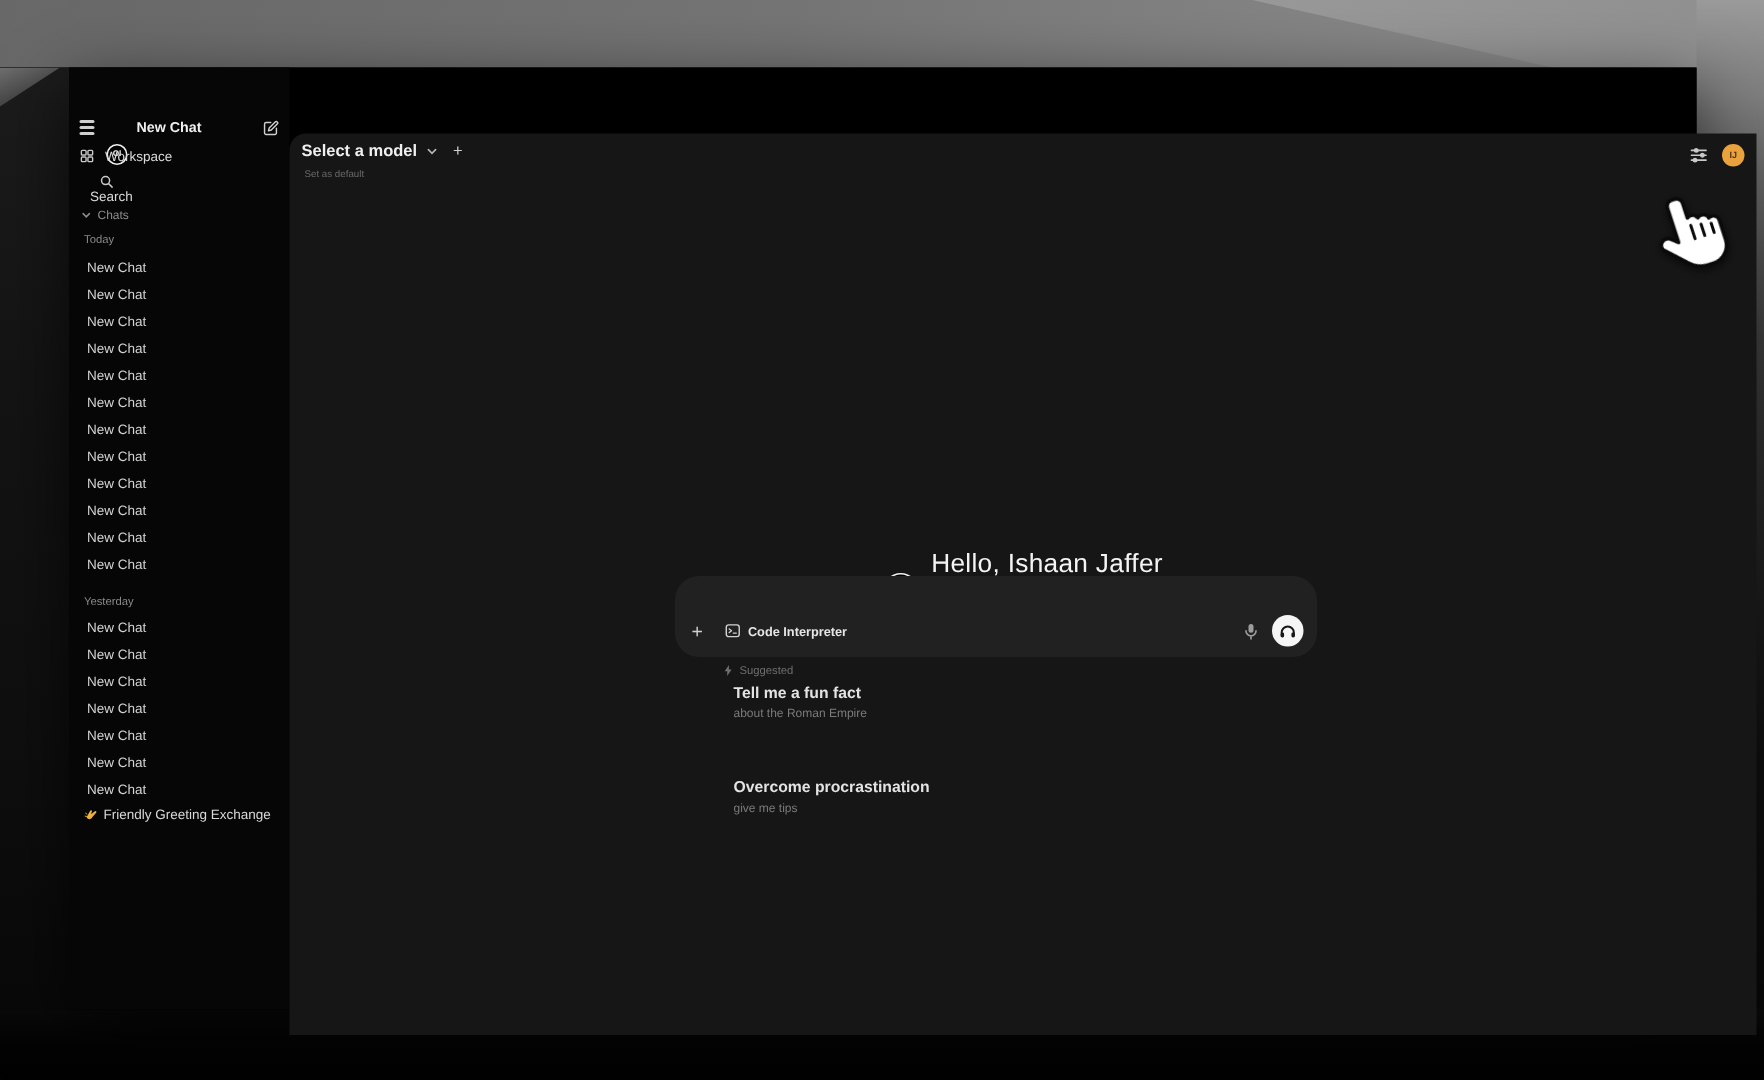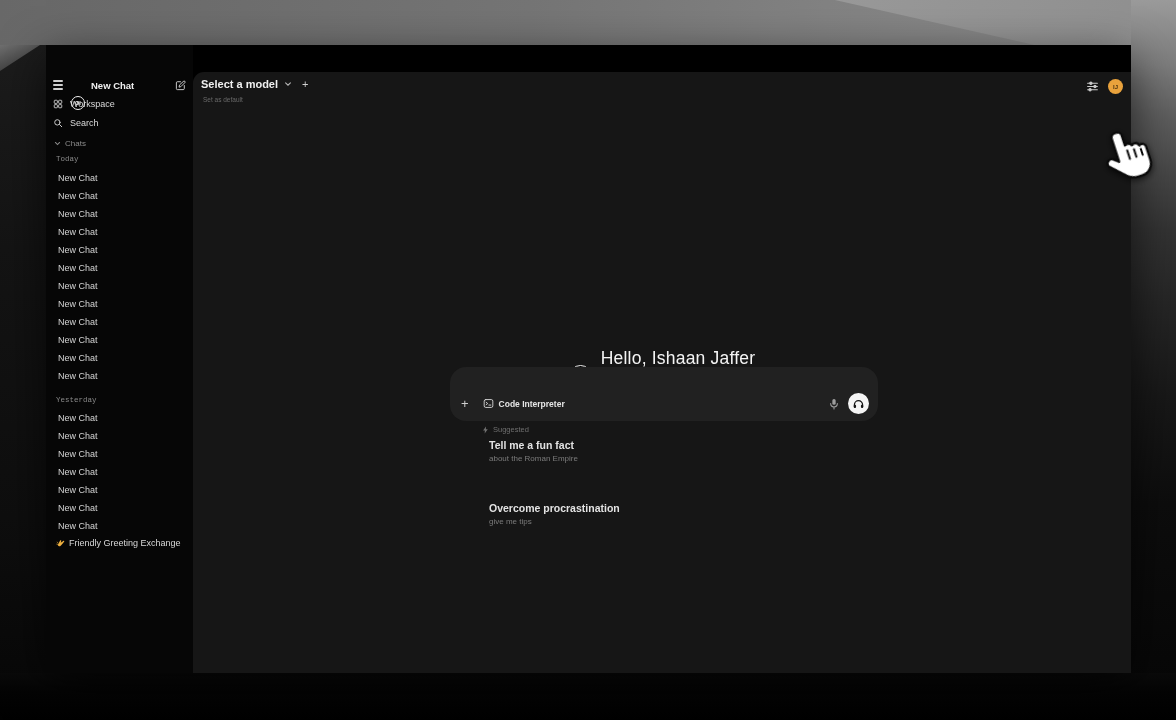--- a/index.html
+++ b/index.html
@@ -32,29 +32,29 @@
   .srow{position:absolute;display:flex;align-items:center;color:#dedede;}
   .icon{display:inline-flex;align-items:center;justify-content:center;}
   .hamburger{display:flex;flex-direction:column;gap:2.4px;}
   .hamburger span{display:block;width:10px;height:1.5px;background:#cfcfcf;border-radius:1px;}
   .logo-circle{border-radius:50%;background:#000;border:1.4px solid #f2f2f2;
     color:#f2f2f2;font-weight:bold;display:flex;align-items:center;justify-content:center;margin-top:36px;}
   .logo-sm{width:12px;height:12px;font-size:5.5px;}
   .brand{font-size:9.5px;font-weight:bold;color:#efefef;}
   .nav-label{font-size:9px;font-weight:500;color:#dadada;}
   .muted{color:#8d8d8d;}
-  .group-label{position:absolute;font-size:7.5px;color:#8a8a8a;font-family:Liberation Mono, monospace;}
+  .group-label{position:absolute;font-size:7.5px;color:#8a8a8a;}
   .chat-item{position:absolute;left:12px;font-size:9px;color:#d4d4d4;width:125px;
     height:18px;display:flex;align-items:center;white-space:nowrap;overflow:hidden;}
   .named-chat{position:absolute;left:10px;display:flex;align-items:center;gap:4px;
     font-size:9px;color:#d8d8d8;white-space:nowrap;}
 
   
-  .main{position:absolute;left:147px;top:27px;width:938px;height:601px;
-    background:#161616;border-top-left-radius:11px;}
+  .main{position:absolute;left:147px;top:44px;width:938px;height:601px;
+    background:#161616;border-top-left-radius:11px;padding-left:40px;}
   .model-row{position:absolute;left:8px;top:6px;display:flex;align-items:center;gap:6px;}
   .model-label{font-size:11px;font-weight:bold;color:#f0f0f0;}
   .set-default{position:absolute;left:10px;top:24px;font-size:6.5px;color:#696969;}
   .header-right{position:absolute;top:7px;right:8px;display:flex;align-items:center;gap:9px;}
   .avatar{width:15px;height:15px;border-radius:50%;background:#e9a23c;color:#4d3410;
     font-size:6px;font-weight:bold;display:flex;align-items:center;justify-content:center;}
 
   .greeting{position:absolute;left:0;top:257px;width:100%;display:flex;
     align-items:center;justify-content:center;gap:9px;}
   .logo-lg{width:21px;height:21px;font-size:8px;border-width:1.8px;}
@@ -122,21 +122,21 @@
           <svg width="10" height="10" viewBox="0 0 16 16" fill="none" stroke="#c9c9c9" stroke-width="1.5">
             <rect x="2" y="2" width="5" height="5" rx="1"></rect>
               <rect x="9" y="2" width="5" height="5" rx="1"></rect>
             <rect x="2" y="9" width="5" height="5" rx="1"></rect>
               <rect x="9" y="9" width="5" height="5" rx="1"></rect>
           </svg>
         </span>
         <span class="nav-label" style="margin-left:7px;">Workspace</span>
       </div>
 
-      <div class="srow" style="left:7px;top:71px;height:13px;">
+      <div class="srow" style="left:7px;top:71px;height:13px;flex-direction:column;">
         <span class="icon">
           <svg width="10" height="10" viewBox="0 0 16 16" fill="none" stroke="#c9c9c9" stroke-width="1.6" stroke-linecap="round">
             <circle cx="7" cy="7" r="4.3"></circle>
               <path d="M10.4 10.4 14 14"></path>
           </svg>
         </span>
         <span class="nav-label" style="margin-left:7px;">Search</span>
       </div>
 
       <div class="srow" style="left:8px;top:93px;height:11px;">

